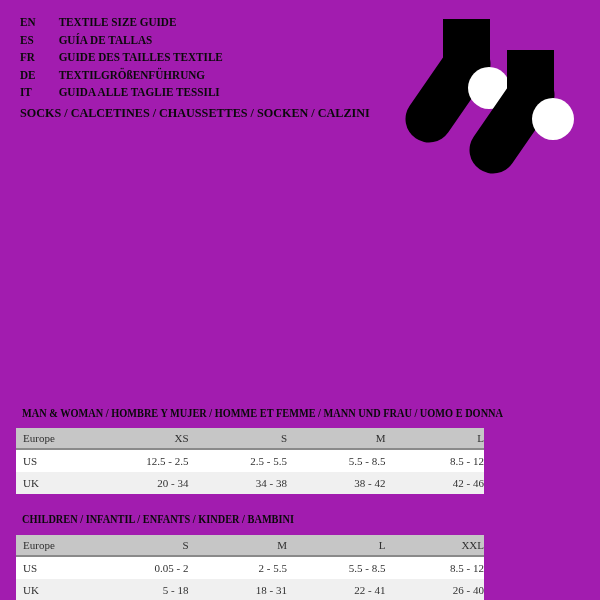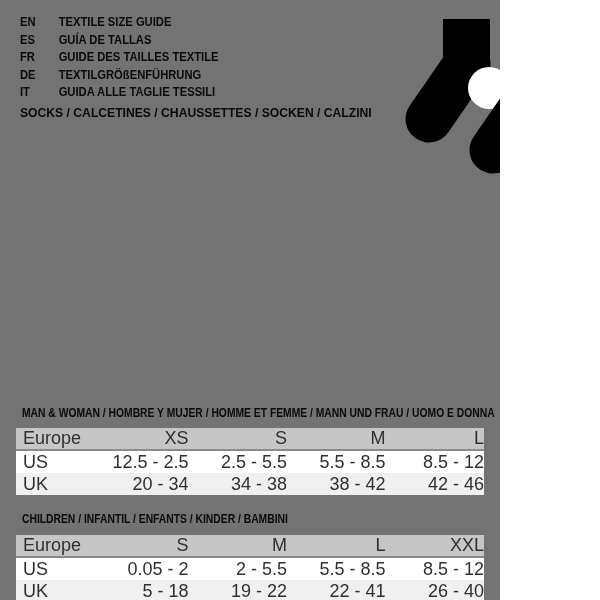--- a/index.html
+++ b/index.html
@@ -1,18 +1,18 @@
 <!DOCTYPE html>
 <html style="--header-bg: #c6c6c6; --header-border: #8a8a8a; --row-alt-bg: #f0f0f0; --table-text: #303030; --icon-color: #000000;"><head>
 <meta charset="utf-8">
 <style>
   html,body{margin:0;padding:0;background:#fff;}
   .canvas{
-    position:relative;width:500px;height:600px;background:#737373;overflow:hidden;
-    font-family:Liberation Sans, sans-serif;color:#0a0a0a;
+    position:relative;width:600px;height:600px;background:#a21caf;overflow:hidden;
+    font-family:Liberation Serif, serif;color:#0a0a0a;
   }
   
   .lang-block{
     position:absolute;left:20px;top:14px;
     transform:scaleX(0.92);transform-origin:top left;
   }
   .lang-row{display:flex;line-height:17.6px;font-size:12.2px;font-weight:700;letter-spacing:0;}
   .lang-code{width:42px;flex:0 0 42px;}
   .lang-label{white-space:nowrap;}
   
@@ -28,21 +28,21 @@
   
   .table-title{
     position:absolute;left:22px;font-size:12px;font-weight:700;white-space:nowrap;
     transform:scaleX(0.86);transform-origin:top left;letter-spacing:0;
   }
   .t1-title{top:406px;}
   .t2-title{top:512px;}
   
   .size-table{
     position:absolute;left:16px;width:468px;border-collapse:collapse;table-layout:fixed;
-    font-size:18px;color:var(--table-text,#303030);
+    font-size:11px;color:var(--table-text,#303030);
   }
   .t1-pos{top:428px;}
   .t2-pos{top:535px;}
   .size-table col.c0{width:74px;}
   .size-table col.cn{width:98.5px;}
   .size-table th{
     box-sizing:border-box;height:21px;background:var(--header-bg,#c6c6c6);
     border-bottom:2px solid var(--header-border,#8a8a8a);
     font-weight:400;text-align:right;padding:0;
   }
@@ -152,20 +152,20 @@
       <tr class="row-us">
         <td>US</td>
         <td>0.05 - 2</td>
         <td>2 - 5.5</td>
         <td>5.5 - 8.5</td>
         <td>8.5 - 12</td>
       </tr>
       <tr class="row-uk">
         <td>UK</td>
         <td>5 - 18</td>
-        <td>19 - 22</td>
+        <td>18 - 31</td>
         <td>22 - 41</td>
         <td>26 - 40</td>
       </tr>
     </tbody>
   </table>
 
 </div>
 
 </body></html>

